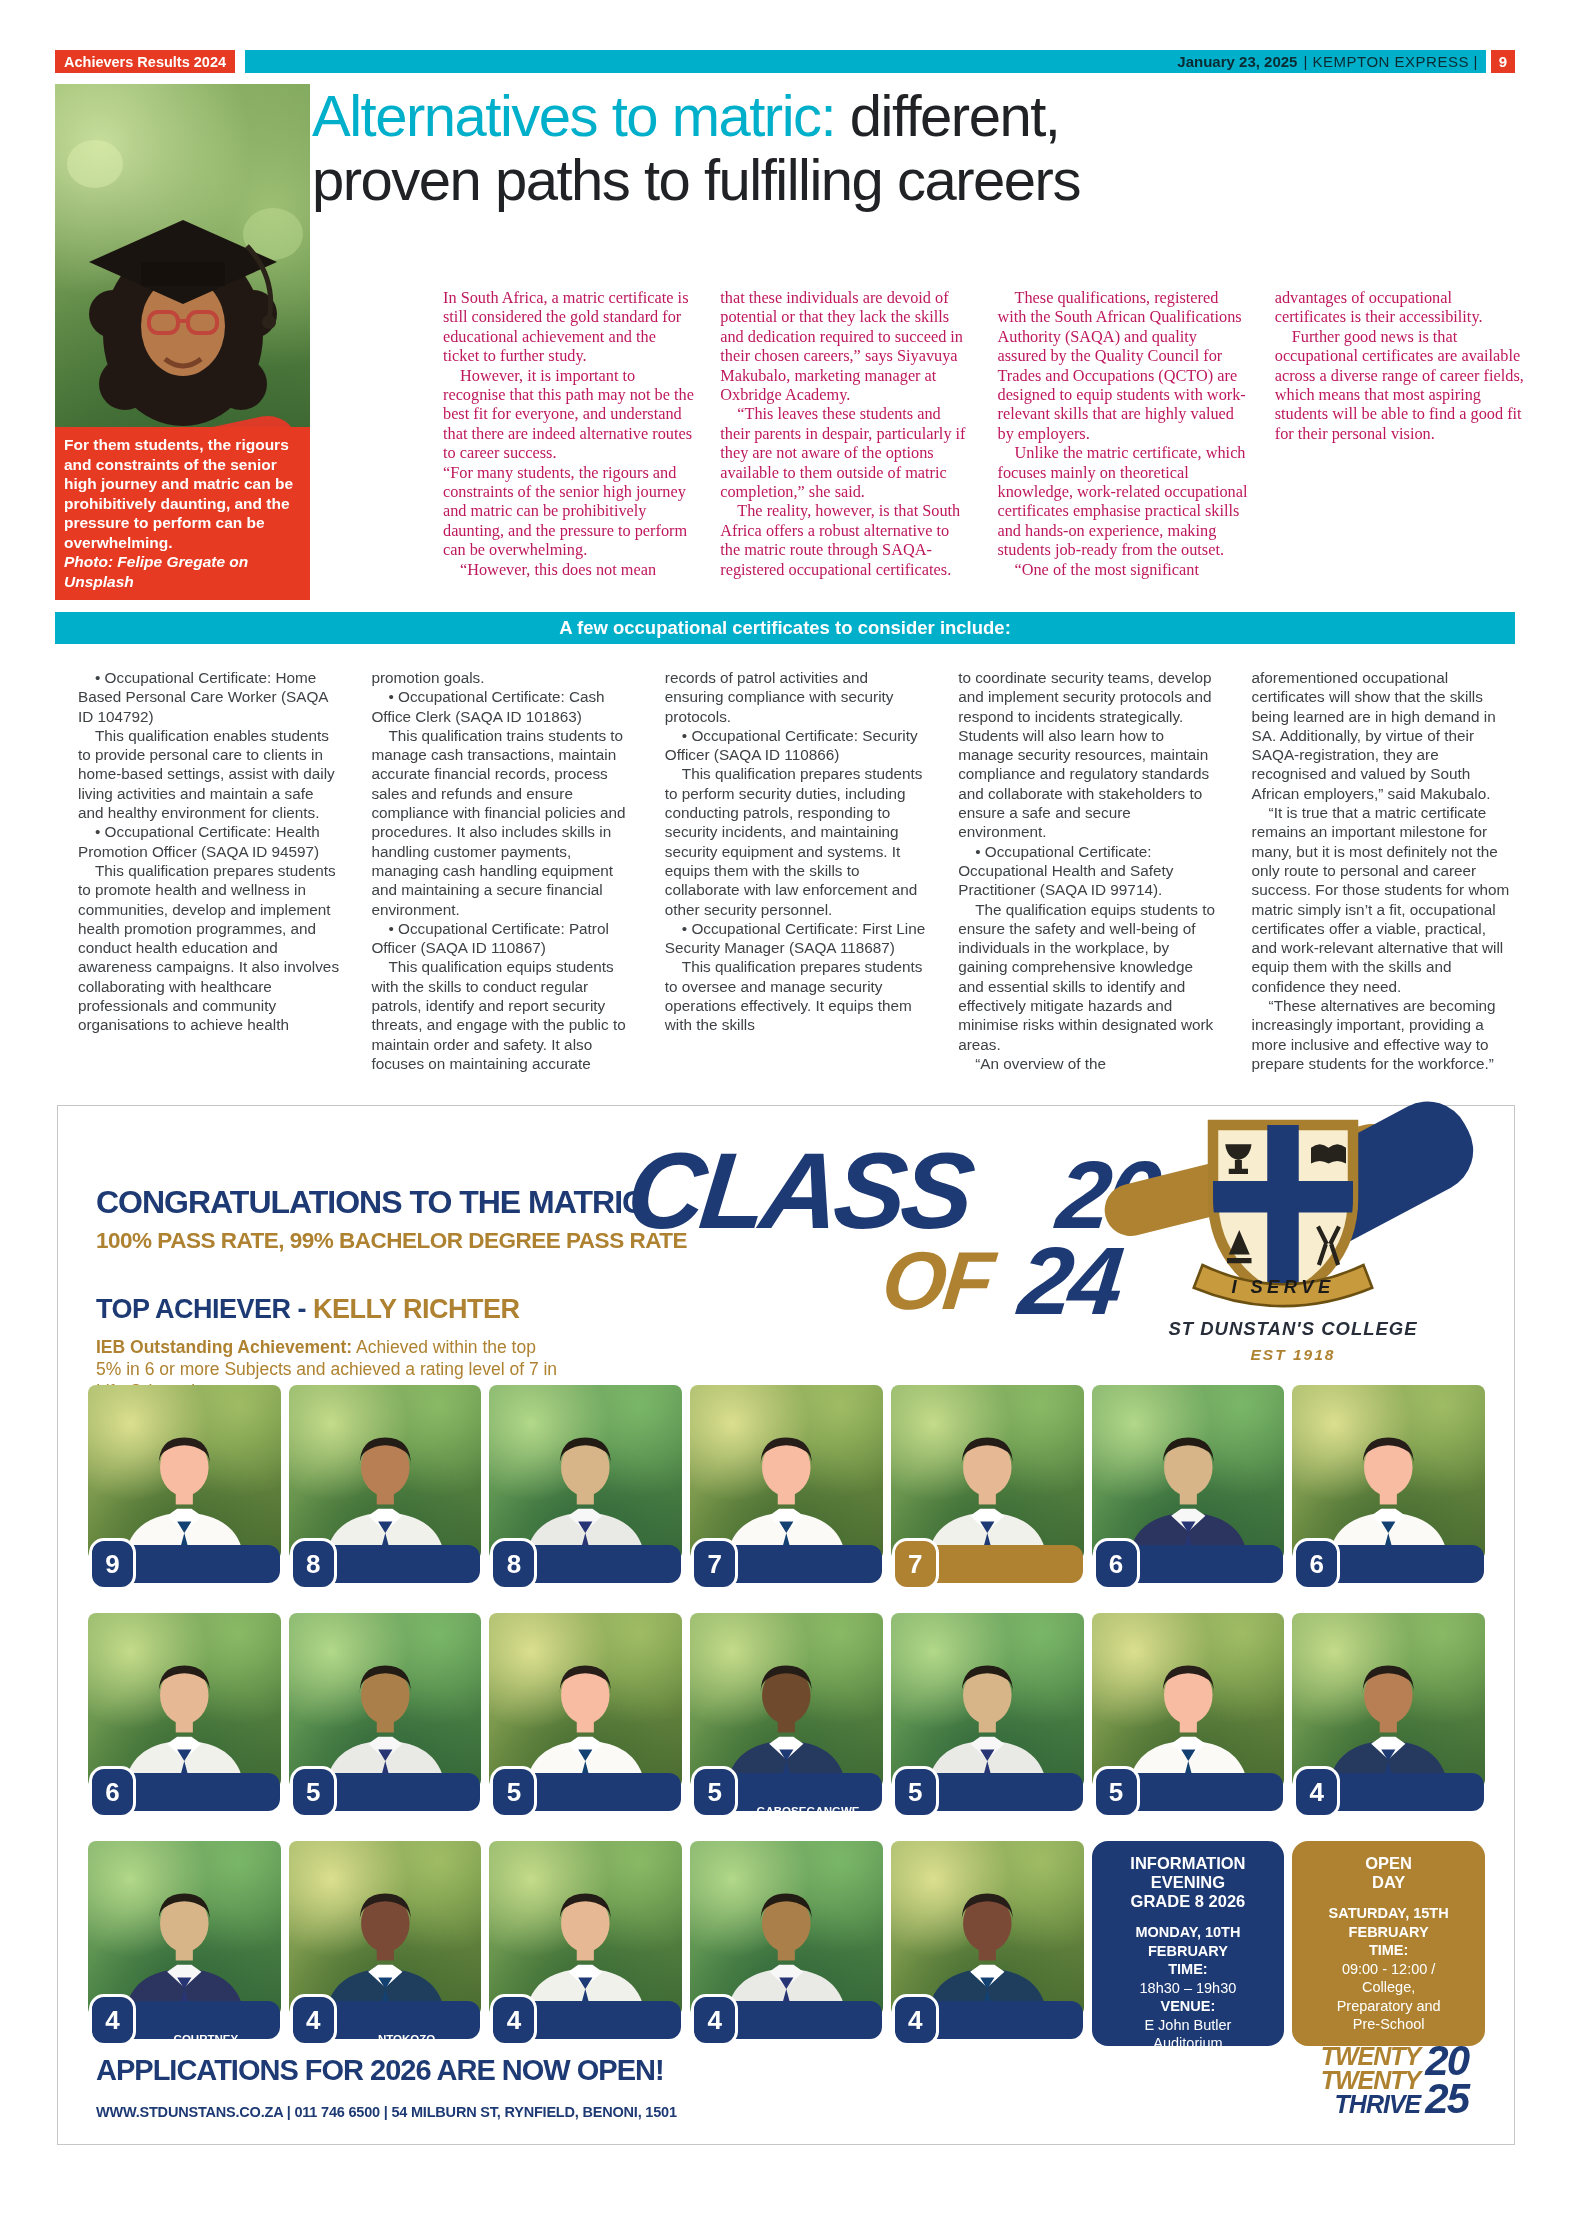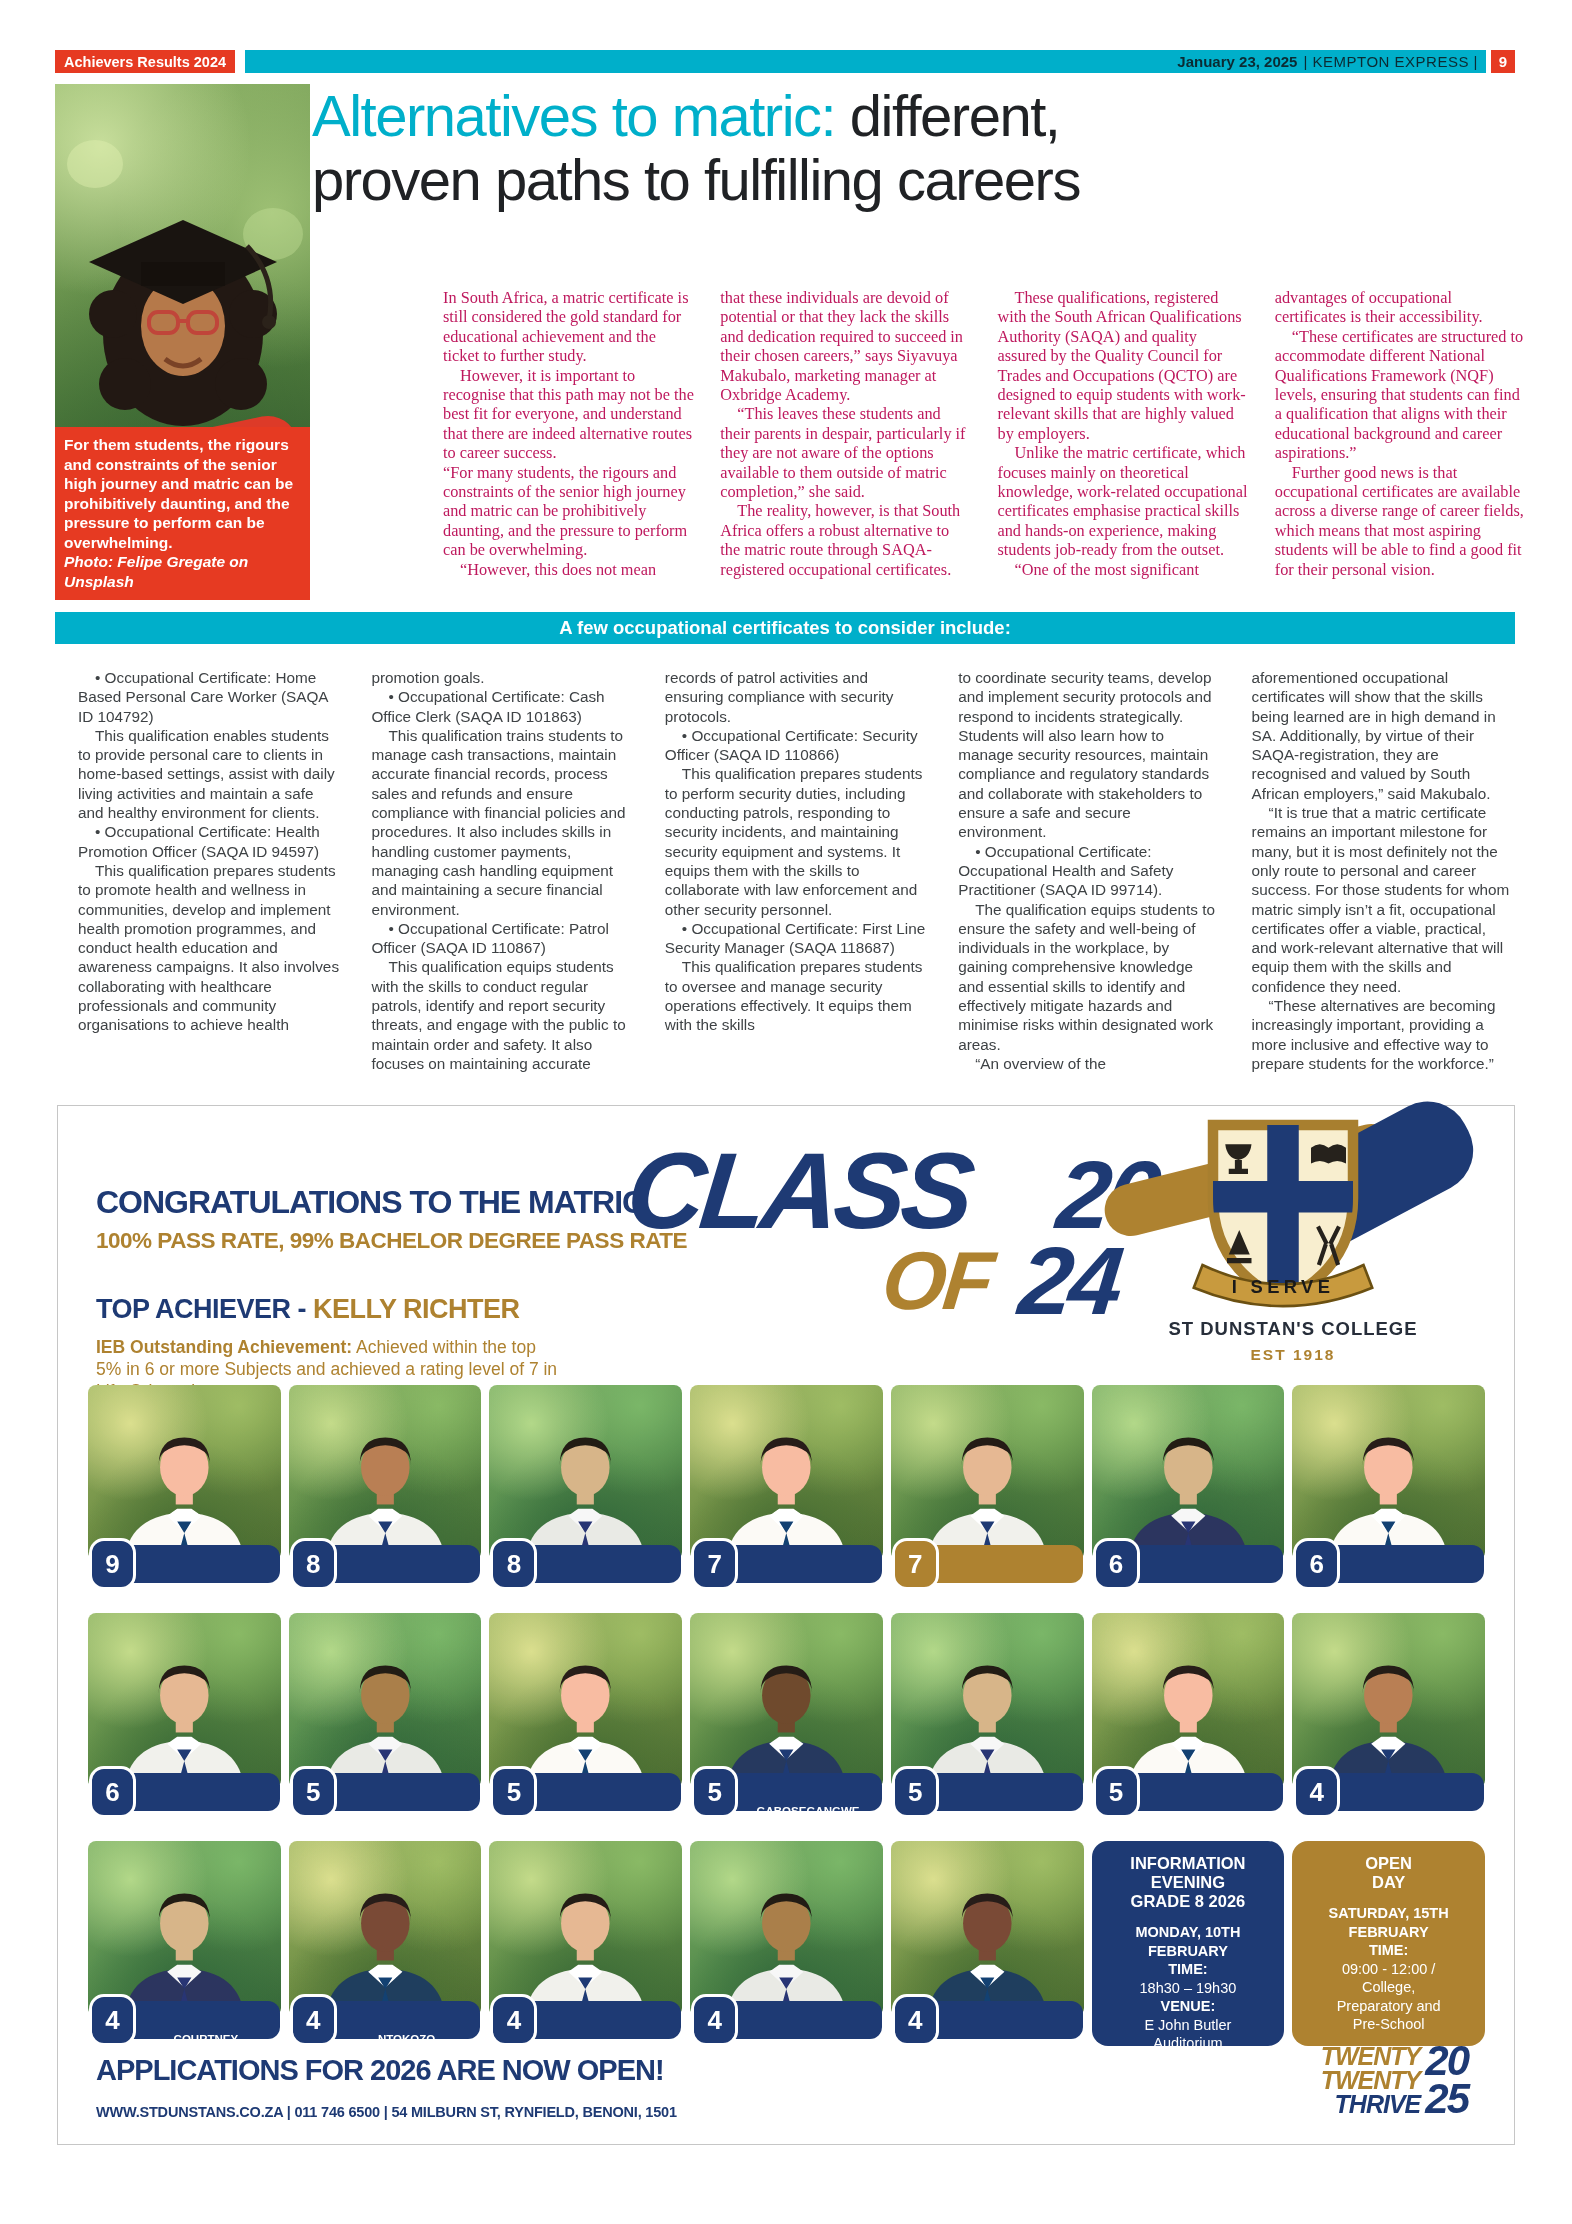--- a/index.html
+++ b/index.html
@@ -42,21 +42,21 @@
   .passrate{position:absolute;left:38px;top:122px;color:var(--gold,#ae8230);font-weight:bold;font-size:22.5px;letter-spacing:-0.5px;white-space:nowrap;}
   .topach{position:absolute;left:38px;top:188px;font-weight:bold;font-size:27px;letter-spacing:-0.5px;color:var(--navy,#1e3a74);white-space:nowrap;}
   .topach .gold{color:var(--gold,#ae8230);}
   .ieb{position:absolute;left:38px;top:230px;width:470px;color:var(--gold,#ae8230);font-size:17.5px;line-height:22px;}
   .ieb b{font-weight:bold;}
   .cg{position:absolute;color:var(--navy,#1e3a74);font-weight:bold;font-style:italic;transform:skewX(-6deg);white-space:nowrap;}
   .cg-class{left:570px;top:22px;font-size:108px;letter-spacing:-5px;}
   .cg-20{left:1000px;top:34px;font-size:96px;letter-spacing:-4px;}
   .cg-of{left:825px;top:128px;font-size:82px;color:var(--gold,#ae8230);letter-spacing:-3px;}
   .cg-24{left:962px;top:120px;font-size:96px;letter-spacing:-4px;}
-  .crest{position:absolute;left:1055px;top:6px;width:360px;height:272px;}
+  .crest{position:absolute;left:1055px;top:6px;width:360px;height:272px;font-style:italic;}
   .stroke-gold{position:absolute;left:-12px;top:42px;width:300px;height:52px;background:var(--gold,#ae8230);border-radius:26px;transform:rotate(-14deg);}
   .stroke-navy{position:absolute;right:-8px;top:28px;width:250px;height:92px;background:var(--navy,#1e3a74);border-radius:42px;transform:rotate(-28deg);}
   .crest svg{position:absolute;left:78px;top:6px;width:184px;height:196px;}
   .crest .school{position:absolute;left:0;right:0;top:206px;text-align:center;color:#272e3a;font-weight:bold;font-size:18.5px;letter-spacing:1px;}
   .crest .est{position:absolute;left:0;right:0;top:234px;text-align:center;color:var(--gold,#ae8230);font-weight:bold;font-size:15.5px;letter-spacing:2px;}
   
   .sgrid{position:absolute;left:30px;top:279px;width:1397px;display:grid;
      grid-template-columns:repeat(7,1fr);column-gap:8px;row-gap:23px;}
   .cell{position:relative;height:205px;}
   .photo{position:absolute;left:0;right:0;top:0;height:175px;border-radius:8px;overflow:hidden;
@@ -154,21 +154,20 @@
         <p class="ind">“This leaves these students and their parents in despair, particularly if they are not aware of the options available to them outside of matric completion,” she said.</p>
         <p class="ind">The reality, however, is that South Africa offers a robust alternative to the matric route through SAQA-registered occupational certificates.</p>
       </div>
       <div>
         <p class="ind">These qualifications, registered with the South African Qualifications Authority (SAQA) and quality assured by the Quality Council for Trades and Occupations (QCTO) are designed to equip students with work-relevant skills that are highly valued by employers.</p>
         <p class="ind">Unlike the matric certificate, which focuses mainly on theoretical knowledge, work-related occupational certificates emphasise practical skills and hands-on experience, making students job-ready from the outset.</p>
         <p class="ind">“One of the most significant</p>
       </div>
       <div>
         <p>advantages of occupational certificates is their accessibility.</p>
-        <p class="ind">“These certificates are structured to accommodate different National Qualifications Framework (NQF) levels, ensuring that students can find a qualification that aligns with their educational background and career aspirations.”</p>
         <p class="ind">Further good news is that occupational certificates are available across a diverse range of career fields, which means that most aspiring students will be able to find a good fit for their personal vision.</p>
       </div>
     </div>
 
   <div class="cyan-banner">A few occupational certificates to consider include:</div>
 
   <div class="cert-cols">
       <div>
         <p class="ind">• Occupational Certificate: Home Based Personal Care Worker (SAQA ID 104792)</p>
         <p class="ind">This qualification enables students to provide personal care to clients in home-based settings, assist with daily living activities and maintain a safe and healthy environment for clients.</p>

